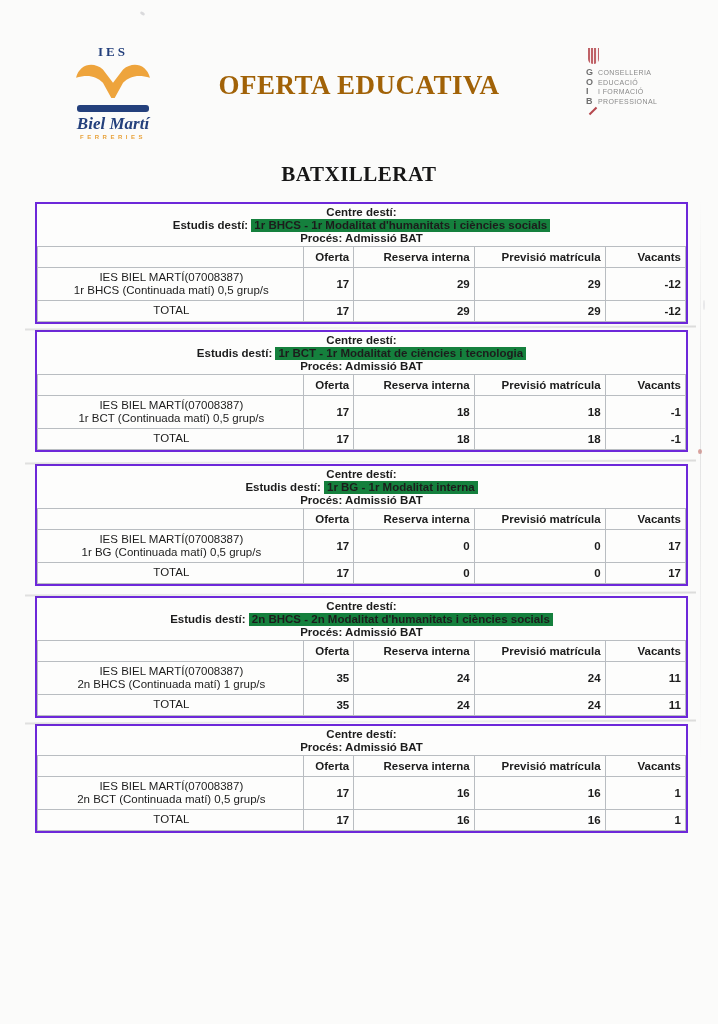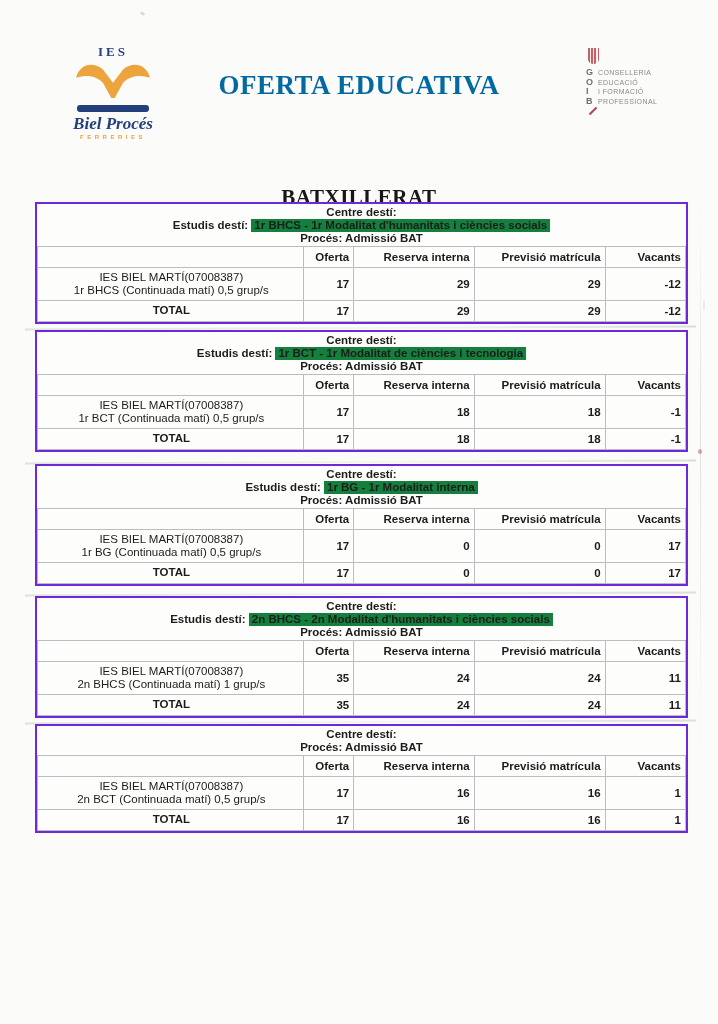--- a/index.html
+++ b/index.html
@@ -30,26 +30,26 @@
     font-family:"Liberation Serif", serif;font-style:italic;
     font-size:17px;color:#24407c;font-weight:600;line-height:18px;
   }
   .school-logo .subname{
     font-size:6px;letter-spacing:3.5px;color:#e8a23a;font-weight:700;margin-top:1px;
   }
 
   .main-title{
     position:absolute;left:0;right:0;top:70px;text-align:center;
     font-family:"Liberation Serif", serif;font-weight:700;
-    font-size:27px;letter-spacing:.5px;color:#0369a1;
+    font-size:27px;letter-spacing:.5px;color:#a16207;
   }
   .subtitle{
     position:absolute;left:0;right:0;top:162px;text-align:center;
     font-family:"Liberation Serif", serif;font-weight:700;
-    font-size:21px;letter-spacing:.5px;color:#171717;margin-top:23px;
+    font-size:21px;letter-spacing:.5px;color:#171717;
   }
 
   .gov-logo{position:absolute;left:586px;top:48px;width:120px;font-size:0;}
   .gov-logo .shield{
     width:11px;height:16px;margin-left:2px;margin-bottom:4px;
     background:repeating-linear-gradient(90deg,#b5474d 0 1.6px,#f6eeee 1.6px 3.2px);
     border-radius:0 0 5px 5px;opacity:.85;
   }
   .gov-row{display:flex;align-items:baseline;line-height:9.5px;}
   .gov-row .gl{
@@ -93,21 +93,21 @@
   col.c-vacants{width:12.4%;}
   th,td{
     border:1px solid #b9bdc1;
     font-size:11.5px;
     padding:1px 4px;
   }
   th{font-weight:700;text-align:right;height:18px;}
   td.num{font-weight:700;text-align:right;}
   td.label-cell{font-weight:400;text-align:center;padding-left:6px;line-height:13.5px;height:30px;}
   tr.total-row td{font-weight:700;height:18px;}
-  tr.total-row td.label-cell{font-weight:700;height:18px;}
+  tr.total-row td.label-cell{font-weight:400;height:18px;}
 
   
   .speck{position:absolute;border-radius:50%;}
   .speck.red{width:4px;height:5px;background:rgba(190,90,80,.55);left:698px;top:449px;}
   .speck.g1{width:5px;height:3px;background:rgba(120,120,130,.25);left:140px;top:12px;transform:rotate(30deg);}
   .speck.g2{width:2px;height:10px;background:rgba(150,150,160,.18);left:703px;top:300px;}
   .edge-line{
     position:absolute;left:700px;top:200px;width:1px;height:560px;
     background:linear-gradient(180deg,rgba(160,160,165,.0),rgba(160,160,165,.28) 40%,rgba(160,160,165,.0));
   }
@@ -116,21 +116,21 @@
 <body>
 
 <div class="page">
 
   <div class="school-logo">
     <div class="ies">IES</div>
     <svg width="84" height="42" viewBox="0 0 100 50">
       <path d="M6 20 C10 4 26 0 38 10 L50 26 L62 10 C74 0 90 4 94 20 C80 16 70 18 62 26 L52 44 L48 44 L38 26 C30 18 20 16 6 20 Z" fill="#eea43c"></path>
     </svg>
     <div class="bar"></div>
-    <div class="name">Biel Procés</div>
+    <div class="name">Biel Martí</div>
     <div class="subname">FERRERIES</div>
   </div>
 
   <div class="main-title">OFERTA EDUCATIVA</div>
 
   <div class="gov-logo">
     <div class="shield"></div>
     <div class="gov-row">
       <span class="gl">G</span>
       <span class="gt">CONSELLERIA</span>

